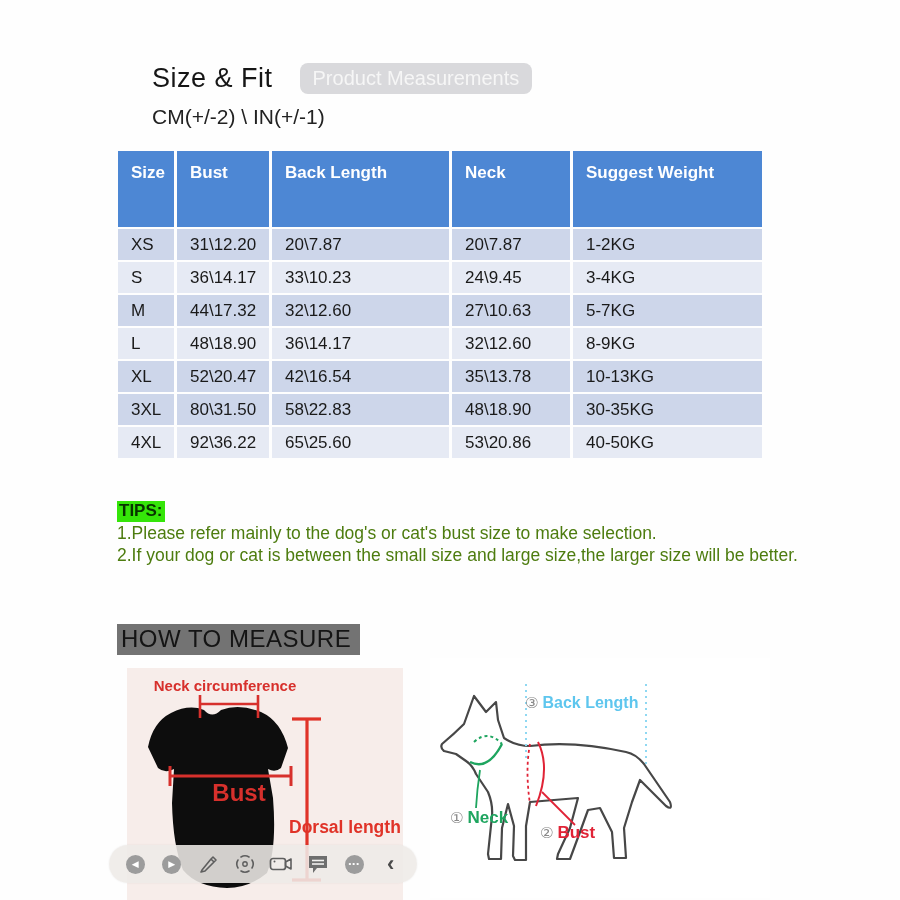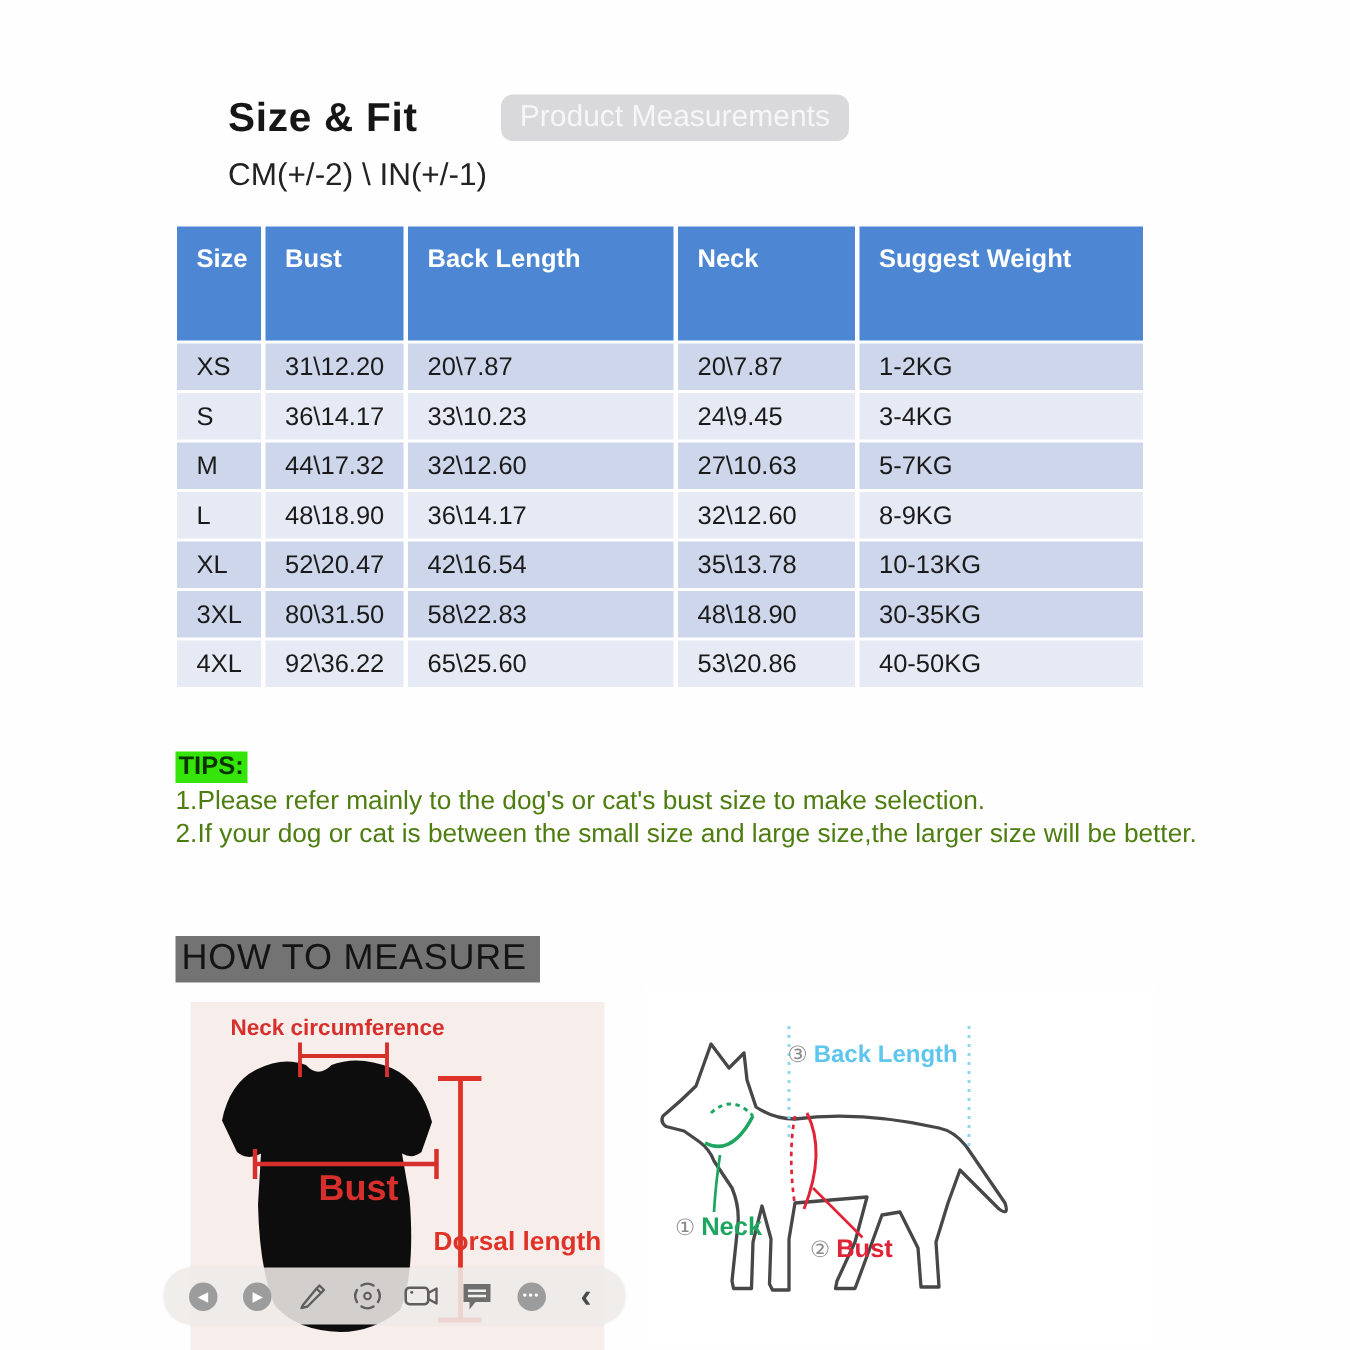--- a/index.html
+++ b/index.html
@@ -2,22 +2,22 @@
 <html><head>
 <meta charset="utf-8">
 <style>
   html,body{margin:0;padding:0;background:#fefefe;}
   body{width:900px;height:900px;position:relative;overflow:hidden;
        font-family:"Liberation Sans","DejaVu Sans",sans-serif;color:#111;}
   .abs{position:absolute;}
 
   
   .title-row{left:152px;top:63px;display:flex;align-items:center;gap:27px;}
-  .page-title{font-size:27px;font-weight:bold;color:#161616;letter-spacing:.5px;}
-  .badge{background:#d9d9dc;color:#f6f6f6;font-size:20px;padding:4px 13px;border-radius:8px;margin-left:28px;}
+  .page-title{font-size:27px;font-weight:normal;color:#161616;letter-spacing:.5px;}
+  .badge{background:#d9d9dc;color:#f6f6f6;font-size:20px;padding:4px 13px;border-radius:8px;}
   .unit-note{left:152px;top:105px;font-size:21px;color:#222;}
 
   
   table.size{left:115px;top:149px;position:absolute;border-collapse:separate;border-spacing:3px 2px;}
   table.size th{background:#4d87d4;color:#fff;font-size:17px;font-weight:bold;text-align:left;
                 vertical-align:top;padding:12px 0 12px 13px;height:52px;}
   table.size td{font-size:17px;color:#1a1a1a;padding:0 0 0 13px;height:31px;}
   tr.row-a td{background:#cdd6ea;}
   tr.row-b td{background:#e6eaf4;}
   .col-size{width:43px;min-width:43px;}

